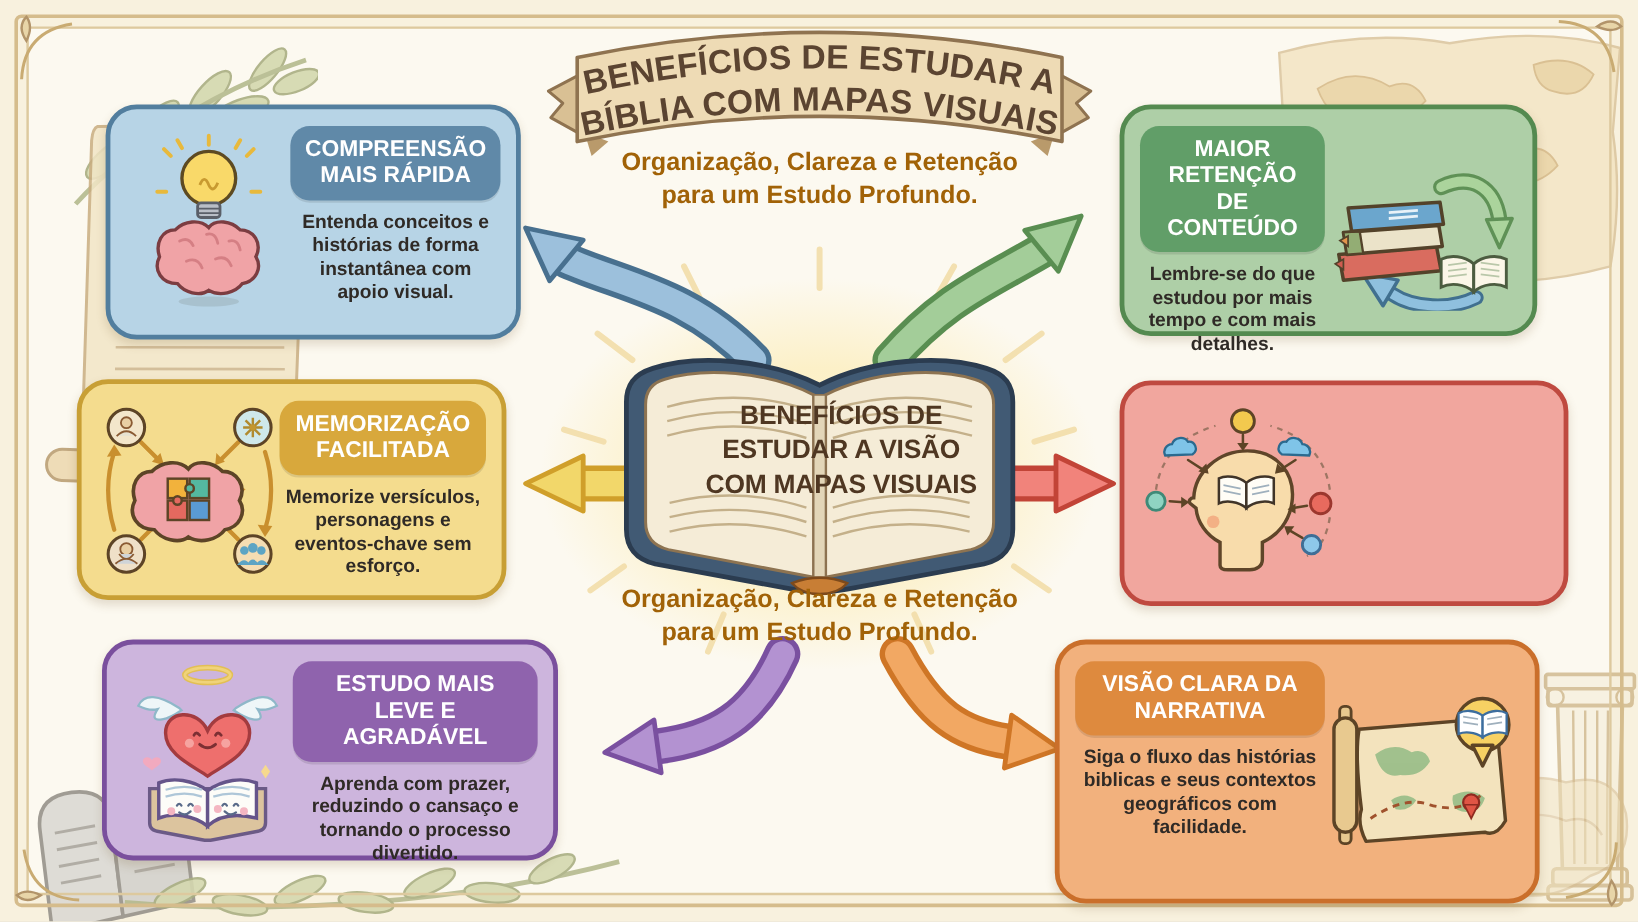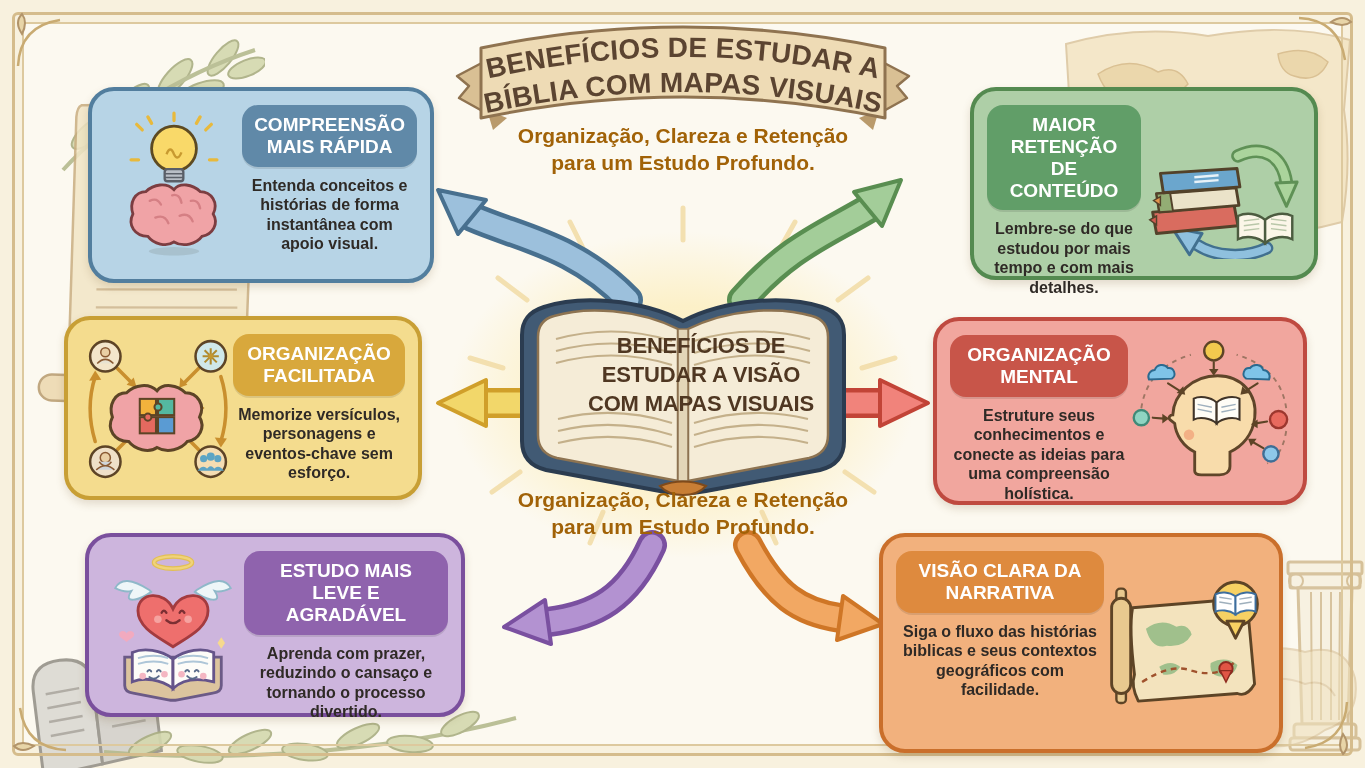--- a/index.html
+++ b/index.html
@@ -41,21 +41,21 @@
         box-shadow:0 4px 8px rgba(110,85,40,.18);}
   .icon-area{flex:0 0 44%;display:flex;align-items:center;justify-content:center;}
   .text-area{flex:1;display:flex;flex-direction:column;gap:9px;align-items:flex-end;padding-top:2px;}
   .pill{width:100%;box-sizing:border-box;background:var(--pill);color:#fff;border-radius:16px;
         padding:9px 10px;font-size:19px;font-weight:700;text-align:center;line-height:1.15;
         box-shadow:0 2px 0 rgba(0,0,0,.10);}
   .body{font-size:16px;font-weight:600;color:#2f2a26;text-align:center;line-height:1.22;padding:0 2px;}
   .c-blue  {left:88px; top:87px; width:346px;height:196px;}
   .c-yellow{left:64px; top:316px;width:358px;height:184px;}
   .c-purple{left:85px; top:533px;width:380px;height:184px;}
-  .c-green {left:970px;top:87px; width:348px;height:193px;}
+  .c-green {left:933px;top:87px; width:348px;height:193px;}
   .c-red   {left:933px;top:317px;width:374px;height:188px;}
   .c-orange{left:879px;top:533px;width:404px;height:220px;}
   .c-yellow .icon-area{flex-basis:47%;}
   .c-purple .icon-area{flex-basis:40%;}
   .c-red .icon-area{flex-basis:42%;}
   .c-orange .icon-area{flex-basis:40%;}
 </style>
 </head>
 <body>
 
@@ -305,21 +305,21 @@
         <path d="M18,128 Q24,136 30,128 M15,136 Q24,128 33,136" fill="#cfd4d8" stroke="#8a5a33" stroke-width="1.5"></path>
         <g fill="#5da4c4">
             <circle cx="121" cy="125" r="3.5"></circle>
             <circle cx="128" cy="123" r="4"></circle>
             <circle cx="135" cy="125" r="3.5"></circle>
         <path d="M115,137 Q121,129 126,137 Z M123,137 Q128,128 133,137 Z M130,137 Q135,129 141,137 Z"></path>
           </g>
       </svg>
     </div>
     <div class="text-area">
-      <div class="pill">ORGANIZAÇÃO FACILITADA</div>
+      <div class="pill">MEMORIZAÇÃO FACILITADA</div>
       <div class="body">Memorize versículos, personagens e eventos-chave sem esforço.</div>
     </div>
   </div>
 
   <div class="card c-purple" style="--bg: #cdb5dd; --border: #7a4f9d; --pill: #8f63ad;">
     <div class="icon-area">
       <svg width="142" height="158" viewBox="0 0 150 158">
         <ellipse cx="75" cy="13" rx="20" ry="6.5" fill="none" stroke="#e2bf55" stroke-width="5"></ellipse>
         <ellipse cx="75" cy="13" rx="20" ry="6.5" fill="none" stroke="#f0d37a" stroke-width="2.5"></ellipse>
         <path d="M50,42 Q22,24 14,40 Q24,45 31,43 Q24,54 35,52 Q42,51 52,44 Z" fill="#eef6f8" stroke="#8fb8c9" stroke-width="2"></path>
@@ -371,24 +371,20 @@
         <path d="M20,88 l-7,4 l7,5 Z" fill="#e2954d" stroke="#53422a" stroke-width="1.5"></path>
         <path d="M16,108 l-7,4 l7,5 Z" fill="#cf5c50" stroke="#53422a" stroke-width="1.5"></path>
         <path d="M128,112 C120,105 108,104 100,108 L100,132 C108,128 120,129 128,136 Z" fill="#fbf6e8" stroke="#4c5c40" stroke-width="2.5"></path>
         <path d="M128,112 C136,105 148,104 156,108 L156,132 C148,128 136,129 128,136 Z" fill="#fbf6e8" stroke="#4c5c40" stroke-width="2.5"></path>
         <path d="M106,113 L122,111 M106,118 L122,116 M106,123 L122,121 M134,111 L150,113 M134,116 L150,118 M134,121 L150,123" stroke="#b9c7a9" stroke-width="1.5"></path>
       </svg>
     </div>
   </div>
 
   <div class="card c-red" style="--bg: #f1a69e; --border: #bf4a40; --pill: #c85549;">
-    <div class="text-area">
-      <div class="pill">ORGANIZAÇÃO MENTAL</div>
-      <div class="body">Estruture seus conhecimentos e conecte as ideias para uma compreensão holística.</div>
-    </div>
     <div class="icon-area">
       <svg width="162" height="152" viewBox="0 0 170 150">
         <g stroke="#8a6a55" stroke-width="2" stroke-dasharray="5,5" fill="none" opacity=".8">
           <path d="M14,72 Q20,30 66,16"></path>
             <path d="M166,72 Q160,30 114,16"></path>
             <path d="M166,96 Q162,122 146,130"></path>
         </g>
         <path d="M70,138 L70,118 C58,112 50,100 49,88 L44,84 C42,82 44,79 47,79 C48,57 68,38 94,38 C119,38 136,57 133,82 C131,100 120,112 107,118 L107,133 C107,139 102,142 96,142 L77,142 C72,142 70,140 70,138 Z" fill="#f8dcab" stroke="#5f4529" stroke-width="3"></path>
         <circle cx="64" cy="100" r="5.5" fill="#f2a87e" opacity=".85"></circle>
         <path d="M93,66 C86,60 75,59 69,62 L69,84 C75,81 86,82 93,88 Z" fill="#fffdf6" stroke="#403428" stroke-width="2.2"></path>

